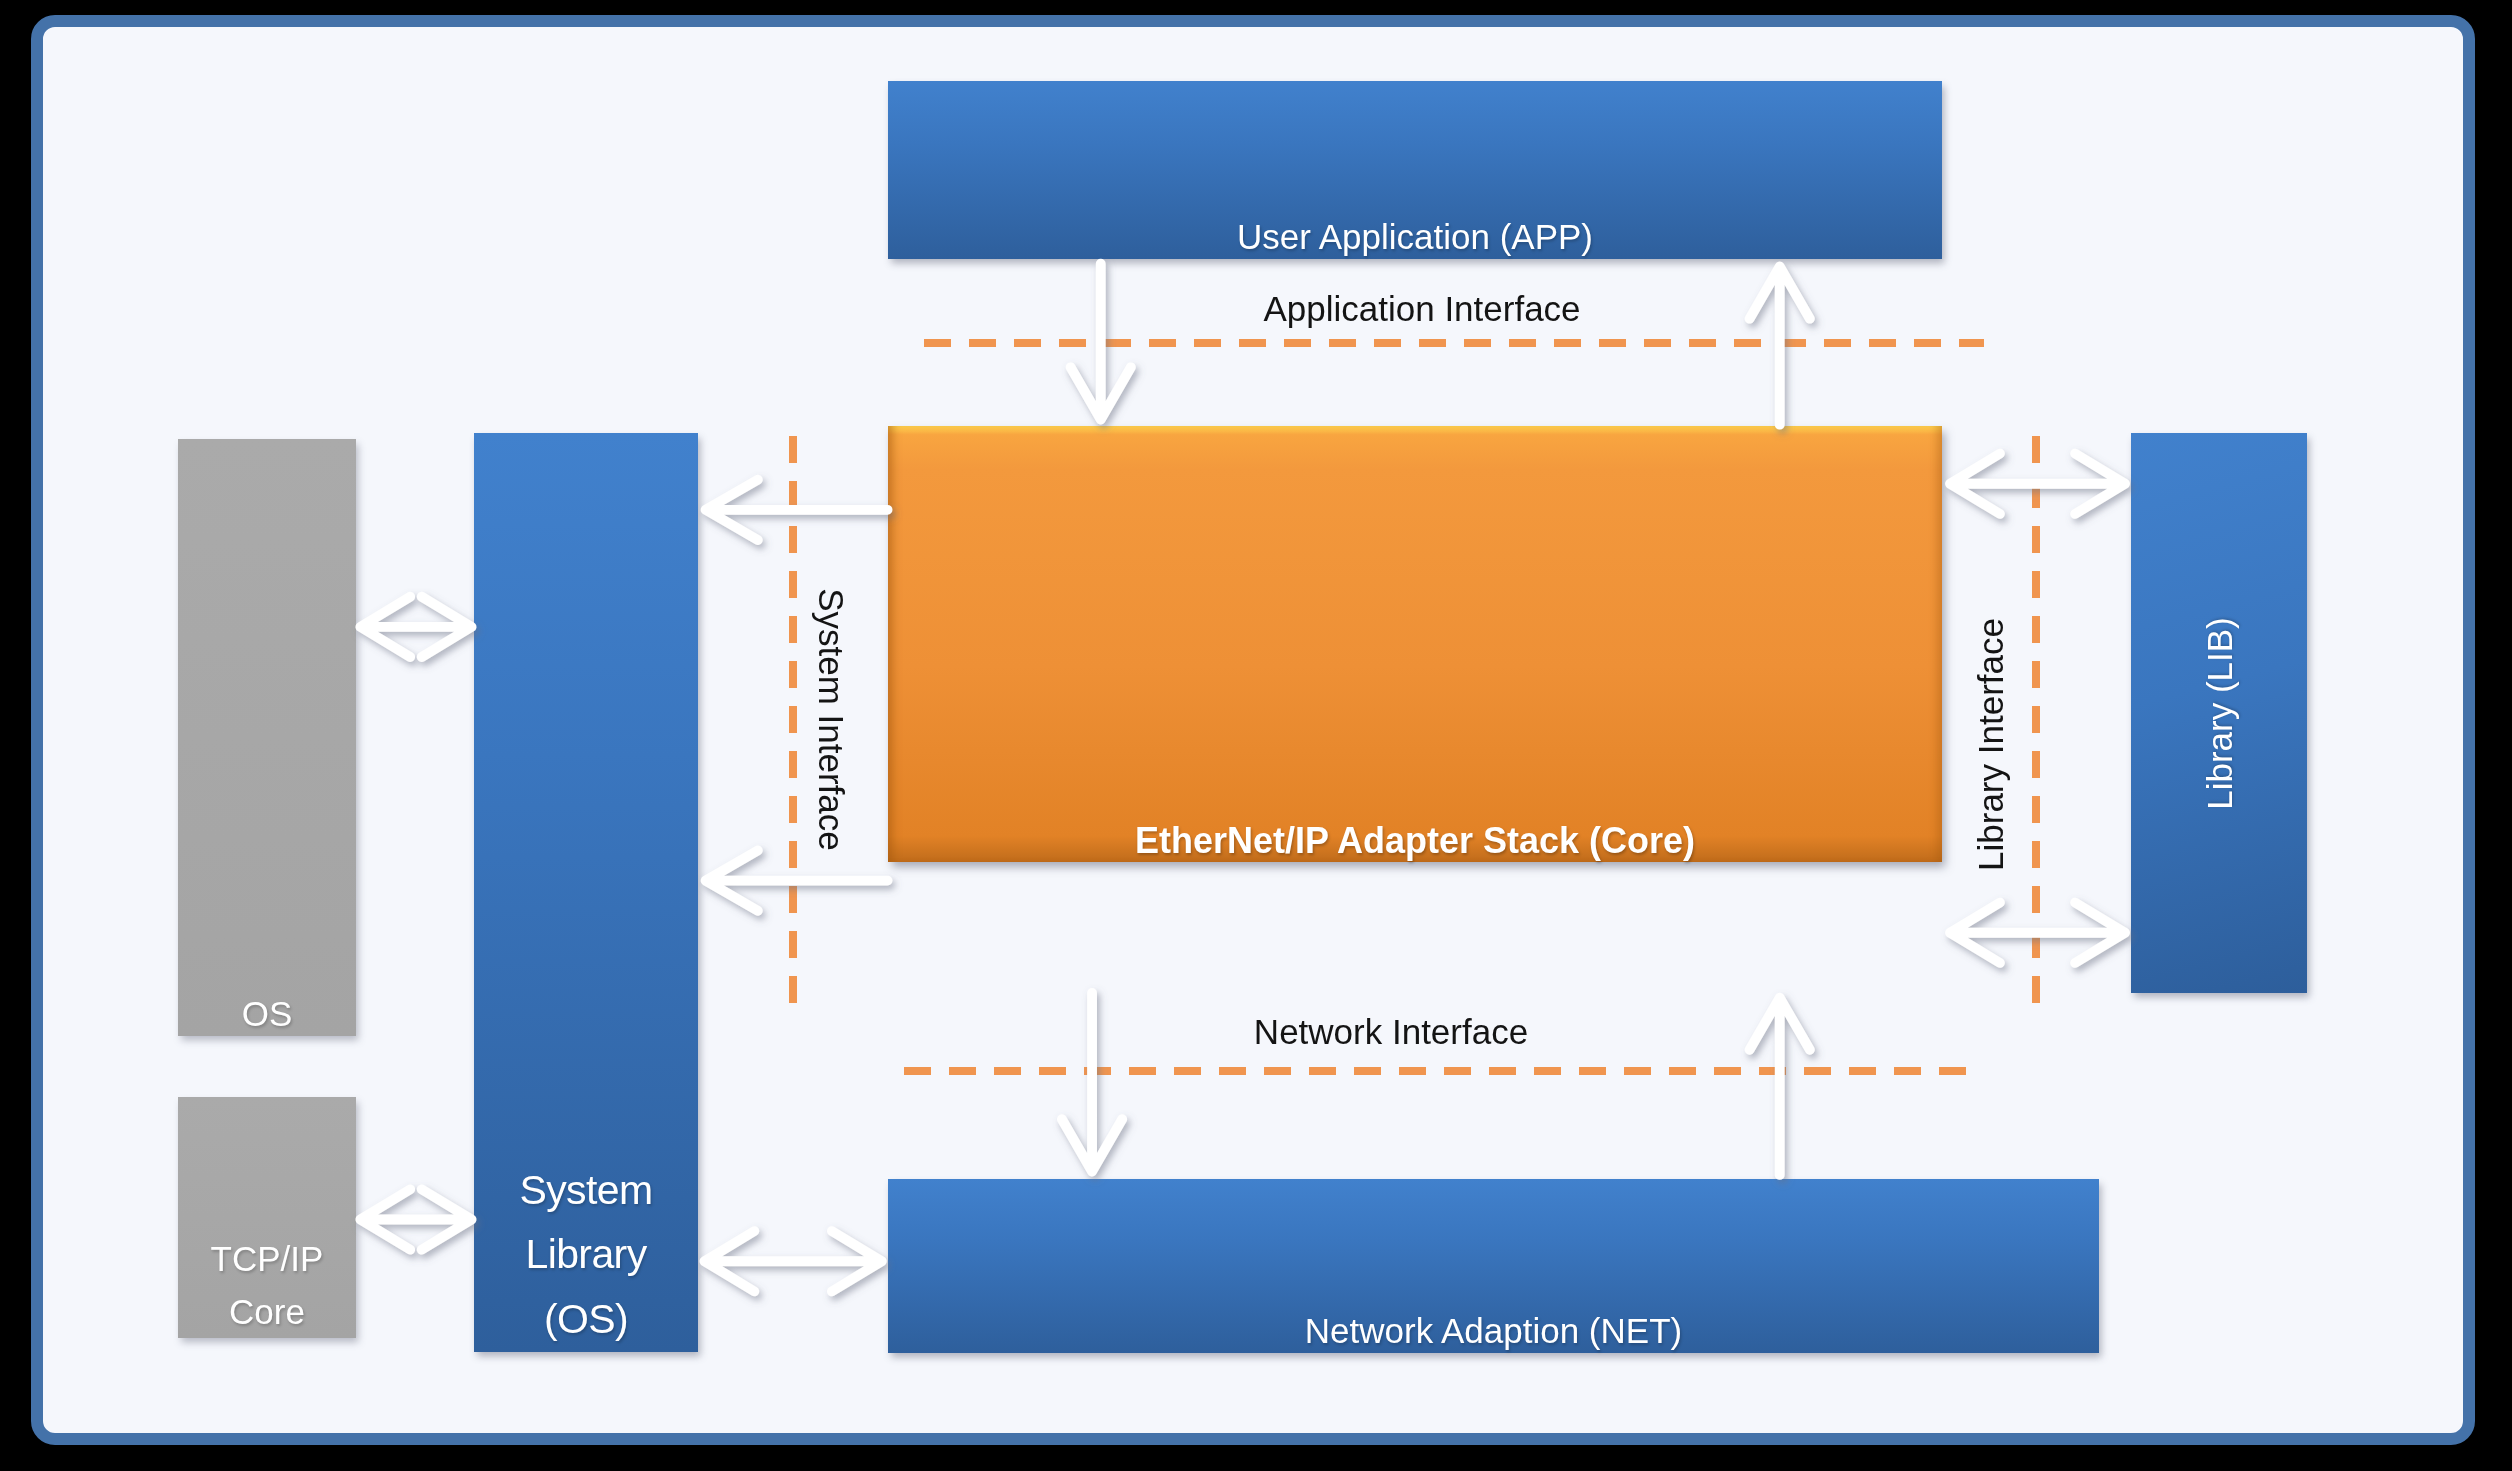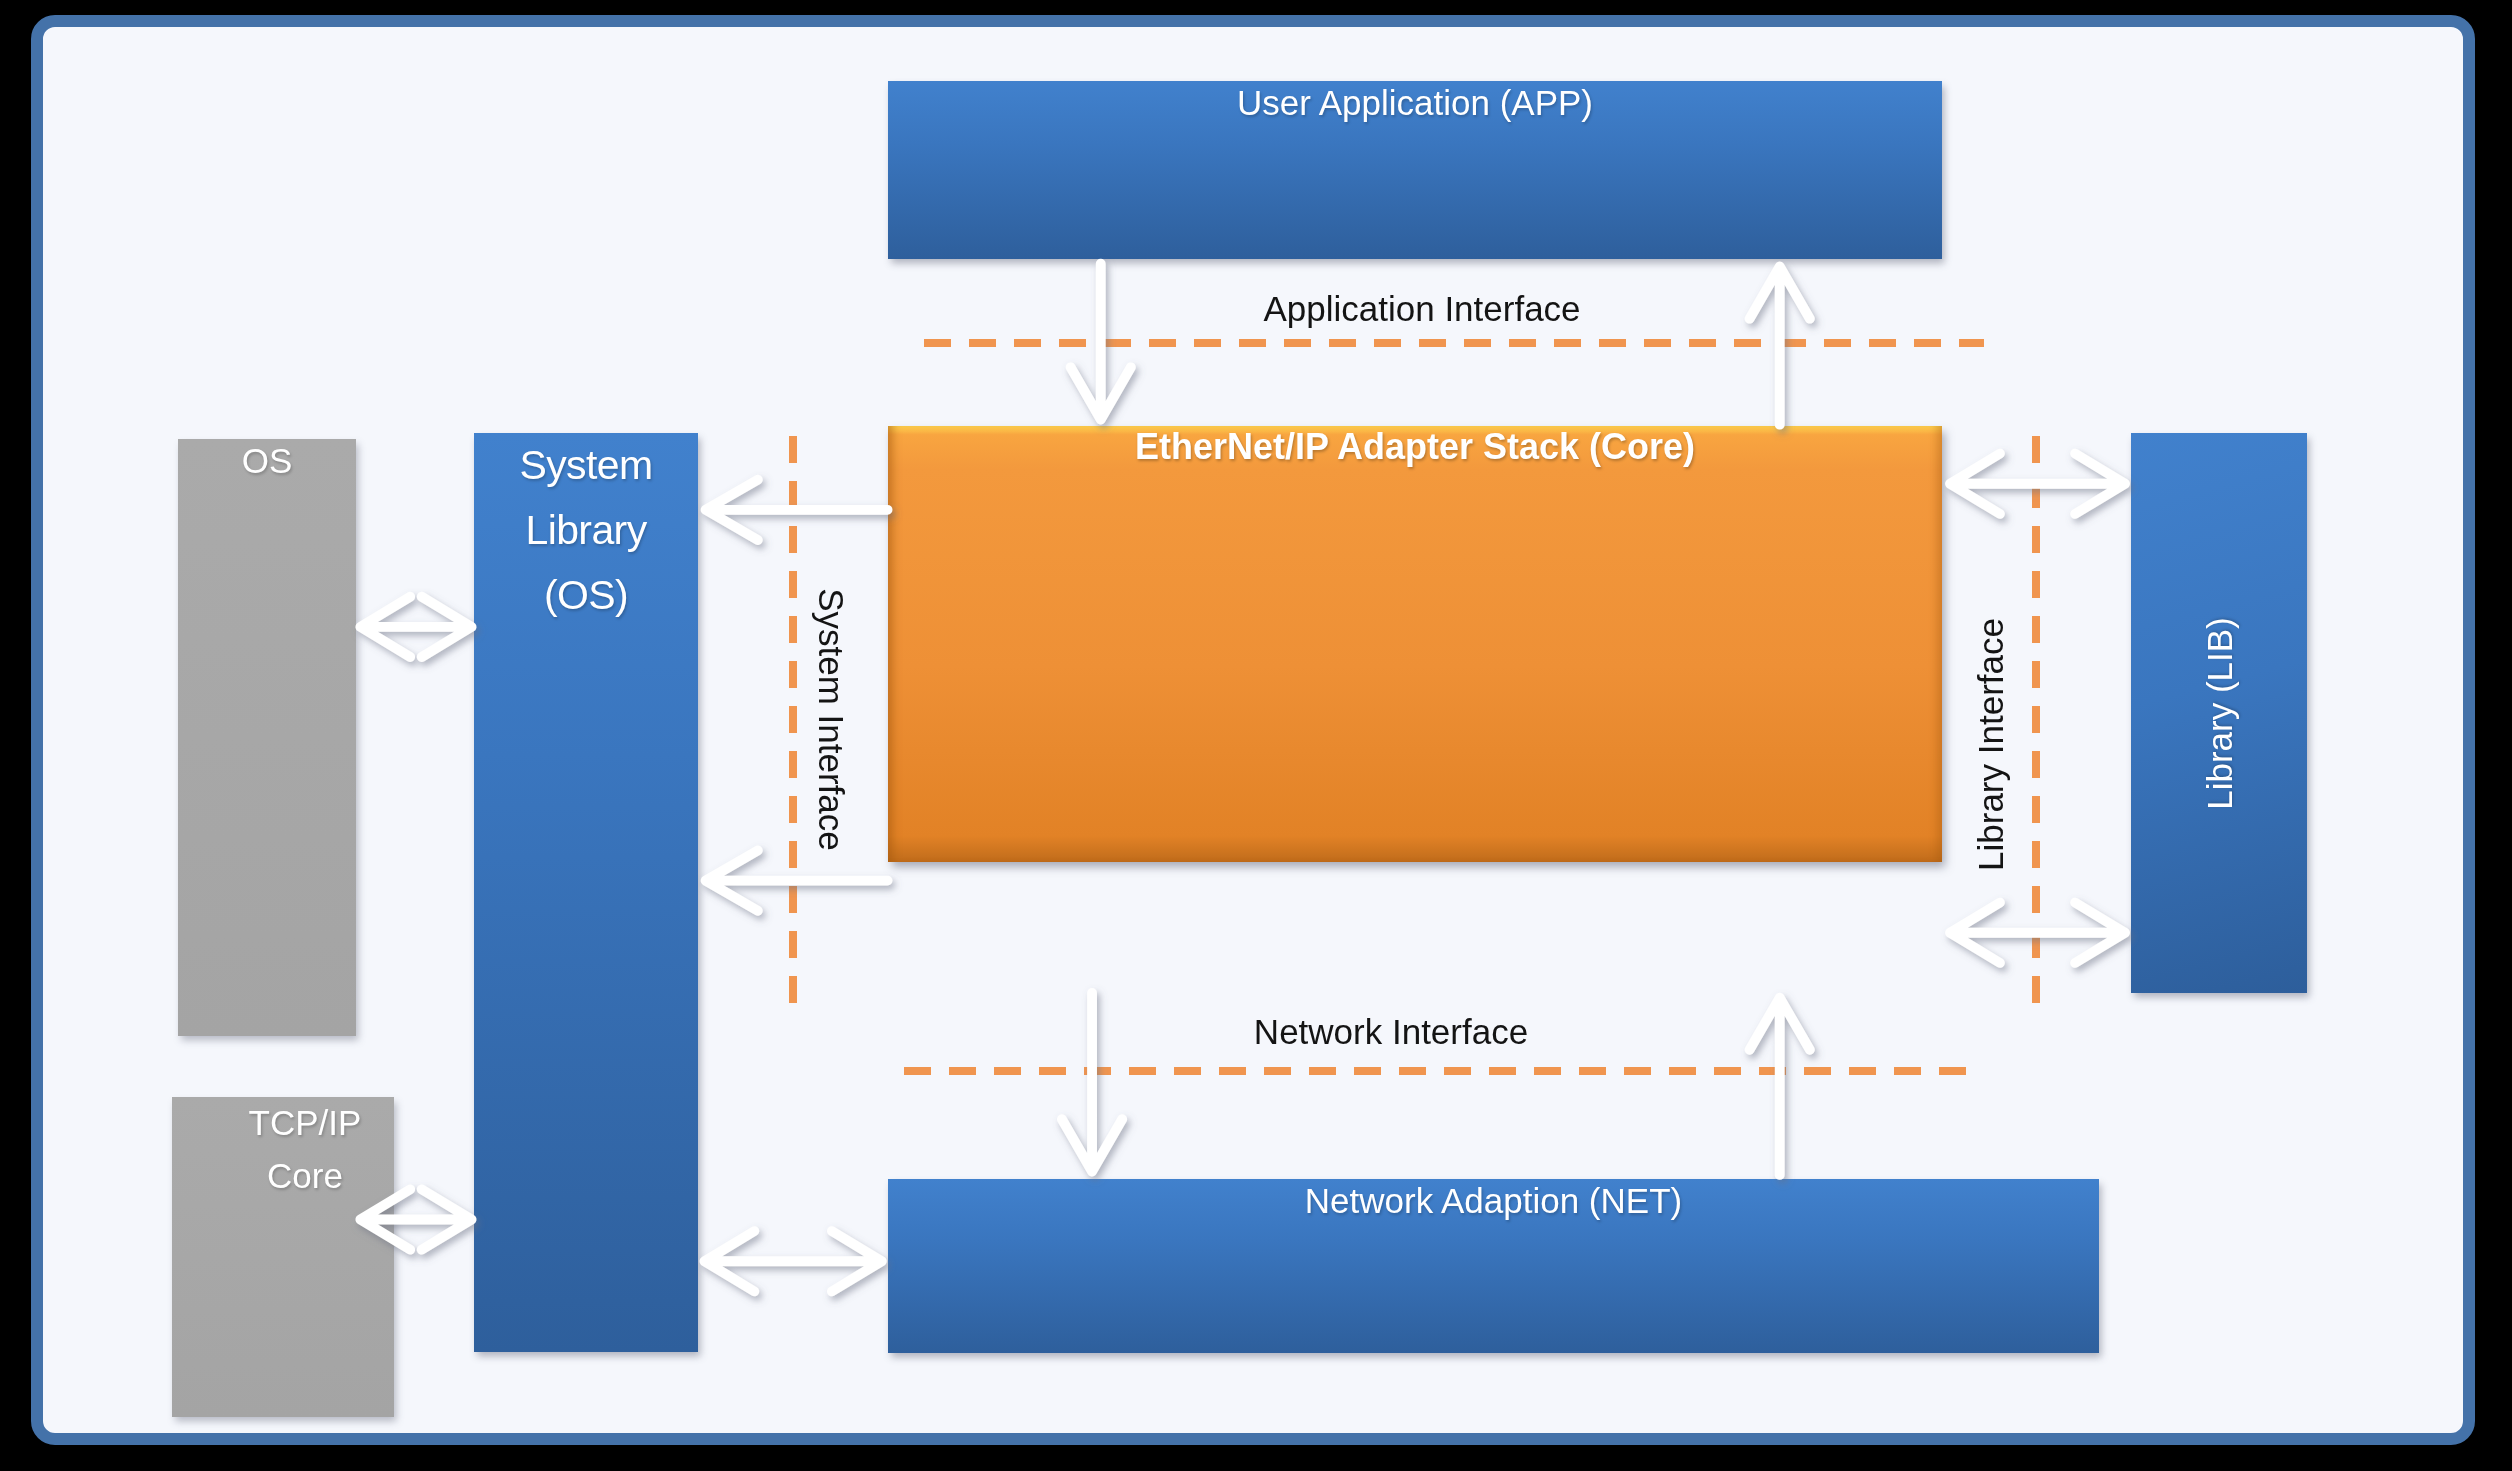--- a/index.html
+++ b/index.html
@@ -13,21 +13,21 @@
   .slide{
     position:absolute;left:31px;top:15px;width:2444px;height:1430px;
     box-sizing:border-box;
     background:#F5F7FC;
     border:12.7px solid #4472A9;
     border-radius:24px;
   }
   .layer{position:absolute;left:0;top:0;width:2512px;height:1471px;}
   .box{
     position:absolute;display:flex;flex-direction:column;
-    align-items:center;justify-content:flex-start;
+    align-items:center;justify-content:flex-end;
     color:#fff;text-align:center;
   }
   .blue{
     background:linear-gradient(180deg,#4181CD 0%,#3A76BF 35%,#2E5F9C 100%);
     box-shadow:2.9px 5.2px 7.5px rgba(90,95,115,.45);
   }
   .blue-diag{
     background:linear-gradient(165deg,#4181CD 0%,#3A76BF 45%,#2D5E9B 100%);
     box-shadow:2.9px 5.2px 7.5px rgba(90,95,115,.45);
   }
@@ -96,21 +96,21 @@
       <span>System</span>
       <span>Library</span>
       <span>(OS)</span>
     </div>
   </div>
 
   <div class="box gray" style="left:178px;top:439px;width:178px;height:597px;">
     <span class="lbl">OS</span>
   </div>
 
-  <div class="box gray" style="left:172px;top:1097px;width:178px;height:320px;padding-left:44px;">
+  <div class="box gray" style="left:178px;top:1097px;width:178px;height:241px;">
     <div class="lbl two-line" style="line-height:1.5;">
       <span>TCP/IP</span>
       <span>Core</span>
     </div>
   </div>
 
   <div class="box blue-diag" style="left:2131px;top:433px;width:176px;height:560px;"></div>
   <div class="vlabel ccw boxtext" style="left:1999px;top:689px;">Library (LIB)</div>
 
   <div class="ilabel" style="left:1422px;top:289px;">Application Interface</div>

